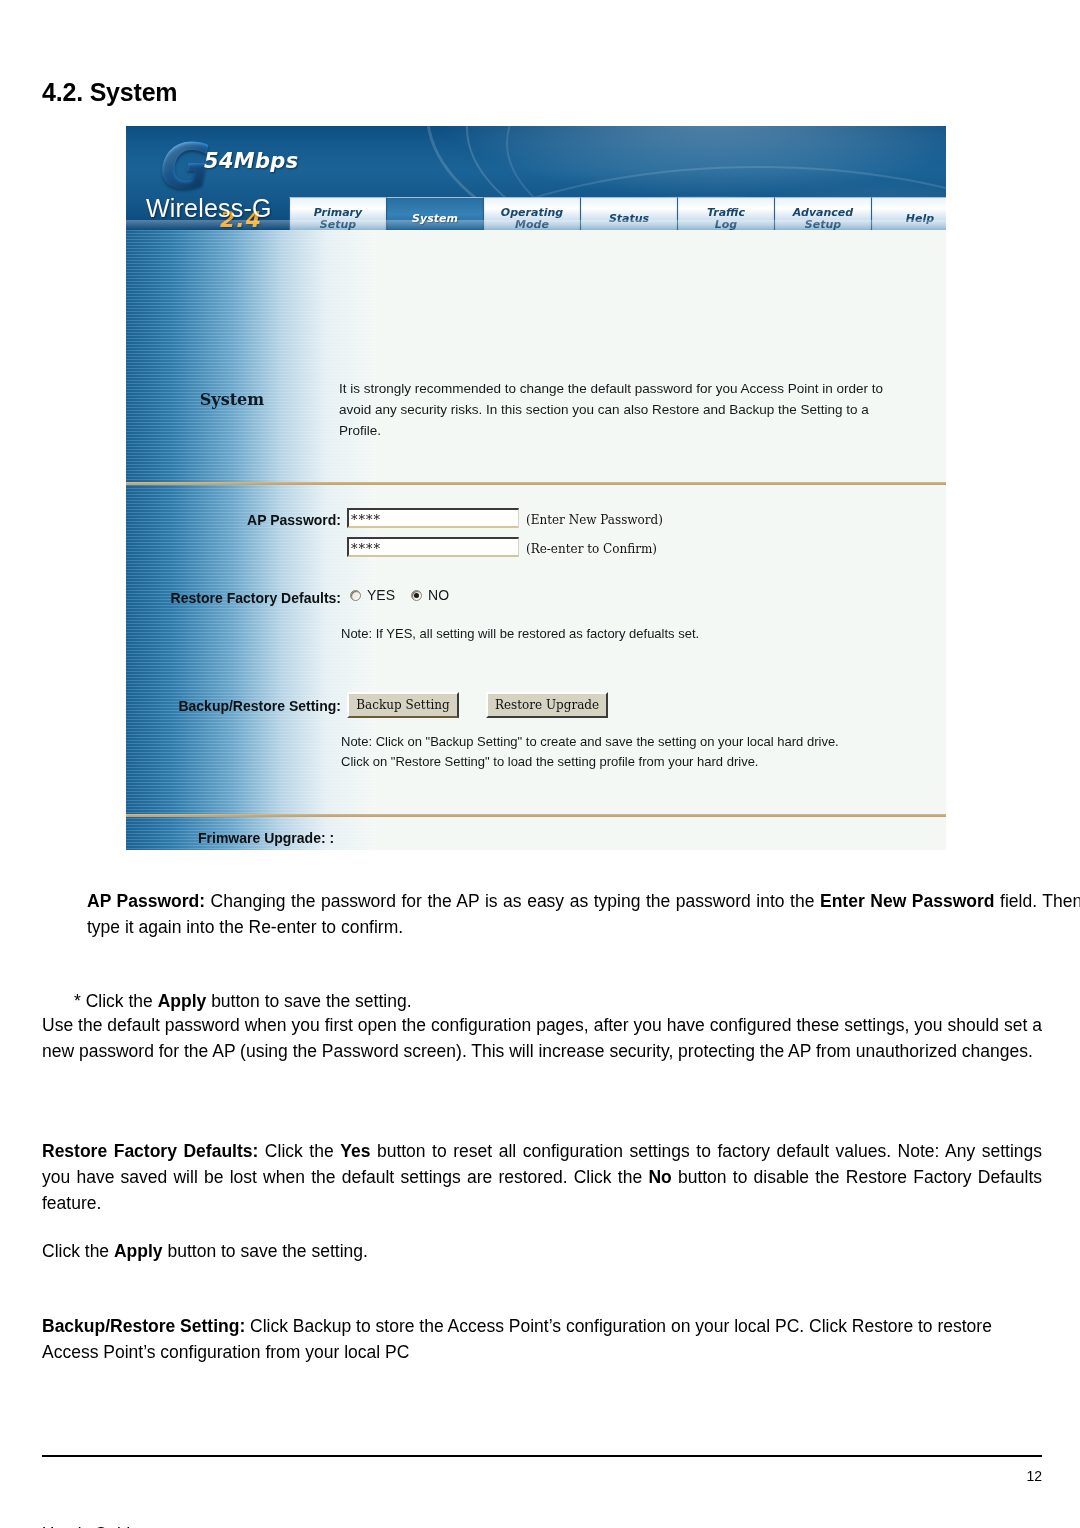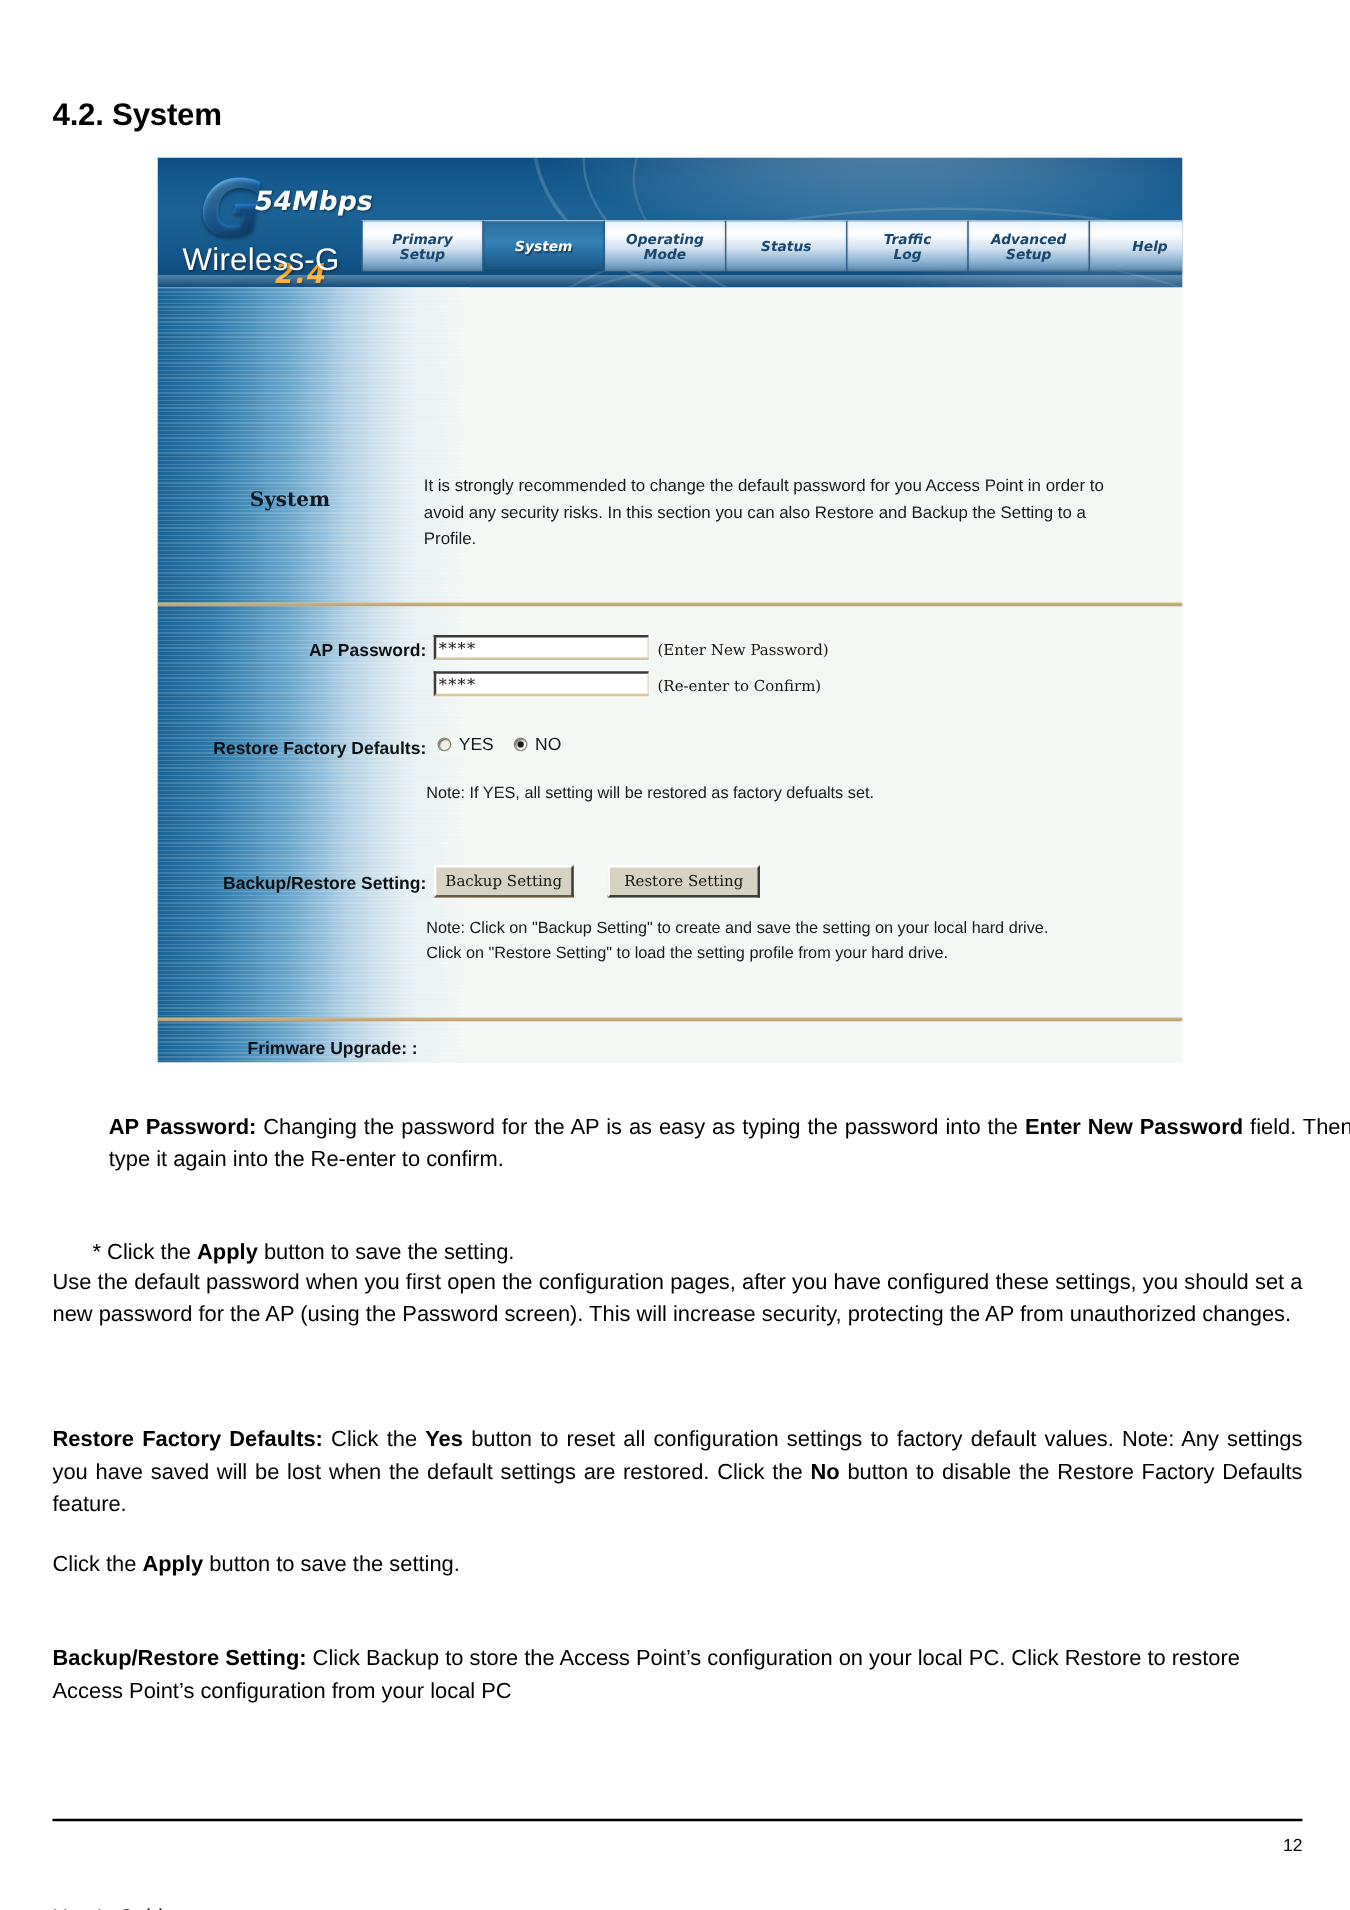--- a/index.html
+++ b/index.html
@@ -133,21 +133,21 @@
     font-weight: normal;
     color: #ffffff;
     letter-spacing: 0.2px;
     text-shadow: 1px 1px 2px rgba(0,0,0,0.45);
   }
 
   
   .navbar {
     position: absolute;
     left: 163px;
-    top: 50px;
+    top: 71px;
     height: 41px;
     display: flex;
     align-items: stretch;
   }
   .nav-tab {
     position: relative;
     min-width: 82px;
     padding: 2px 7px 0 7px;
     display: flex;
     flex-direction: column;
@@ -468,21 +468,21 @@
           </div>
           <div class="radio-opt">
             <span class="radio-dot checked"></span>
             <span class="radio-label">NO</span>
           </div>
         </div>
         <div class="note note-rfd">Note: If YES, all setting will be restored as factory defualts set.</div>
 
         <div class="fld-label lbl-backup">Backup/Restore Setting:</div>
         <div class="btn btn-backup">Backup Setting</div>
-        <div class="btn btn-restore">Restore Setting</div>
+        <div class="btn btn-restore">Restore Upgrade</div>
         <div class="note note-backup">
           <span>Note: Click on "Backup Setting" to create and save the setting on your local hard drive.</span><br>
           <span>Click on "Restore Setting" to load the setting profile from your hard drive.</span>
         </div>
 
         <div class="lbl-firmware">Frimware Upgrade: :</div>
 
       </div>
     </div>
   </div>

